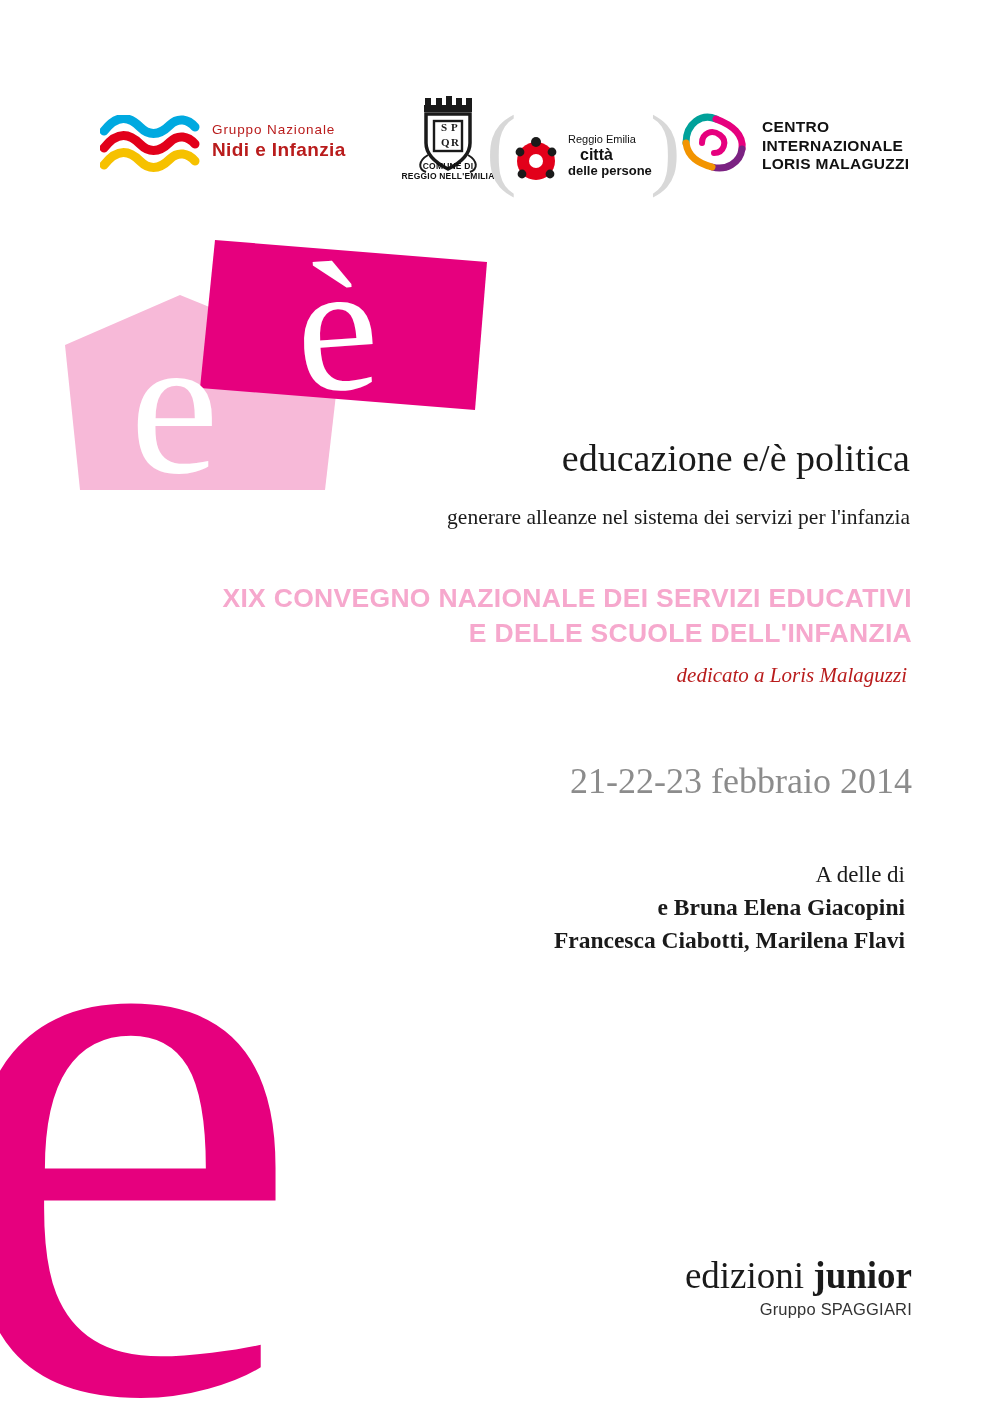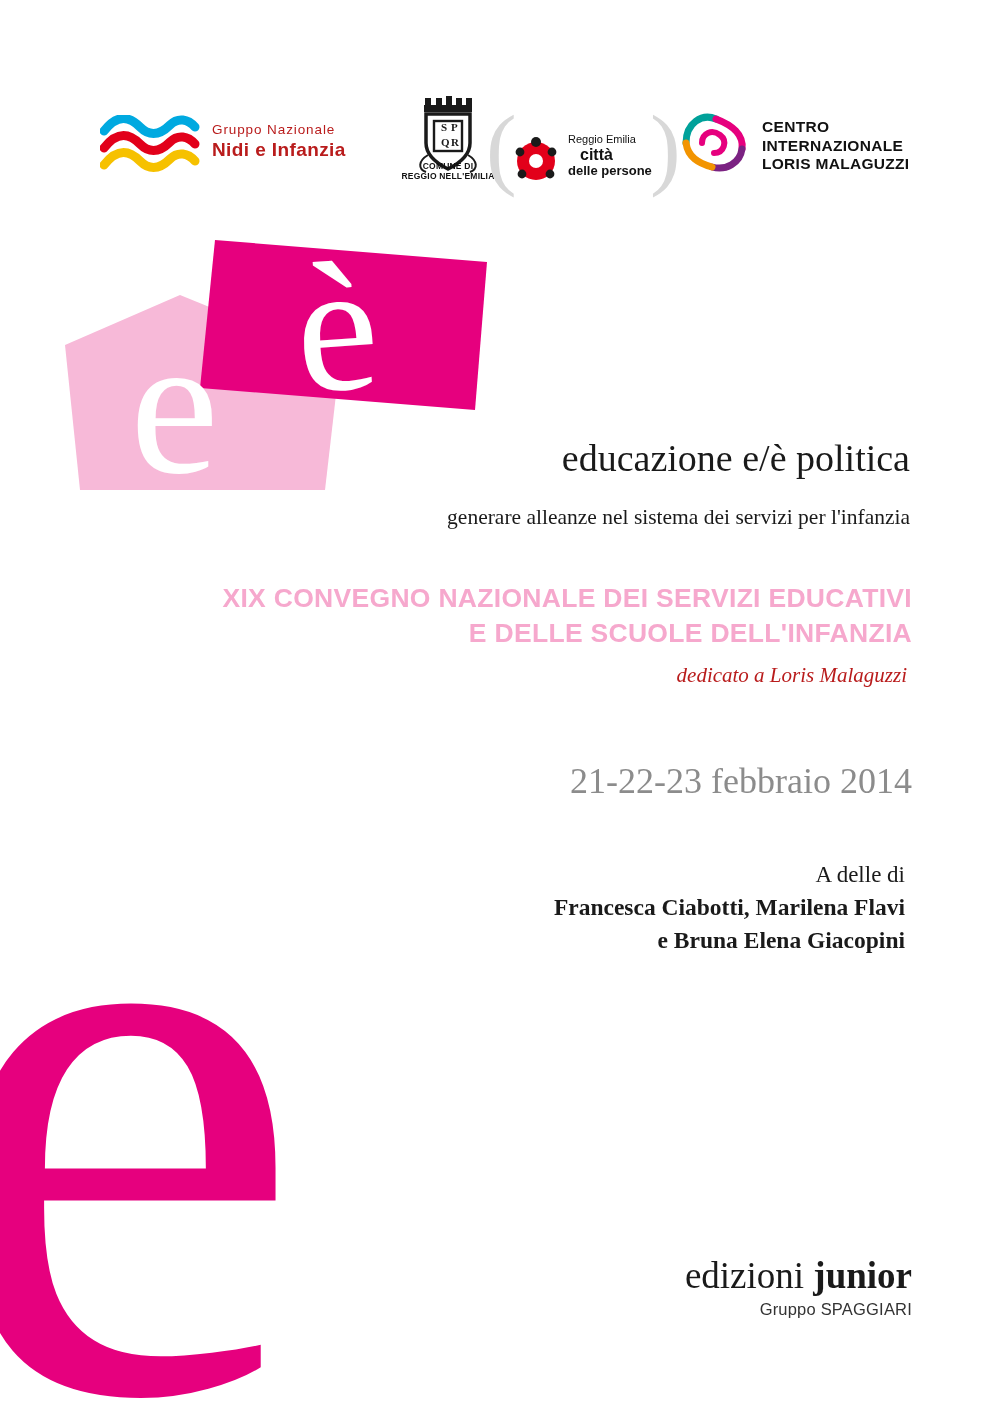--- a/index.html
+++ b/index.html
@@ -366,22 +366,22 @@
   <div class="title-sub">generare alleanze nel sistema dei servizi per l'infanzia</div>
 
   <div class="conv-line l1">XIX CONVEGNO NAZIONALE DEI SERVIZI EDUCATIVI</div>
   <div class="conv-line l2">E DELLE SCUOLE DELL'INFANZIA</div>
   <div class="dedica">dedicato a Loris Malaguzzi</div>
 
   <div class="date">21-22-23 febbraio 2014</div>
 
   <div class="curatori">
     <div class="cura-label">A delle di</div>
+    <div class="cura-names">e Bruna Elena Giacopini</div>
     <div class="cura-names">Francesca Ciabotti, Marilena Flavi</div>
-    <div class="cura-names">e Bruna Elena Giacopini</div>
   </div>
 
   <svg class="bottom-art" viewBox="0 0 640 620">
     <text x="-40" y="590" font-family="Liberation Serif, serif" font-size="820" fill="#e6007e">e</text>
   </svg>
 
   <div class="publisher">
     <div class="p1"><span>edizioni </span><b>junior</b></div>
     <div class="p2">Gruppo SPAGGIARI</div>
   </div>

